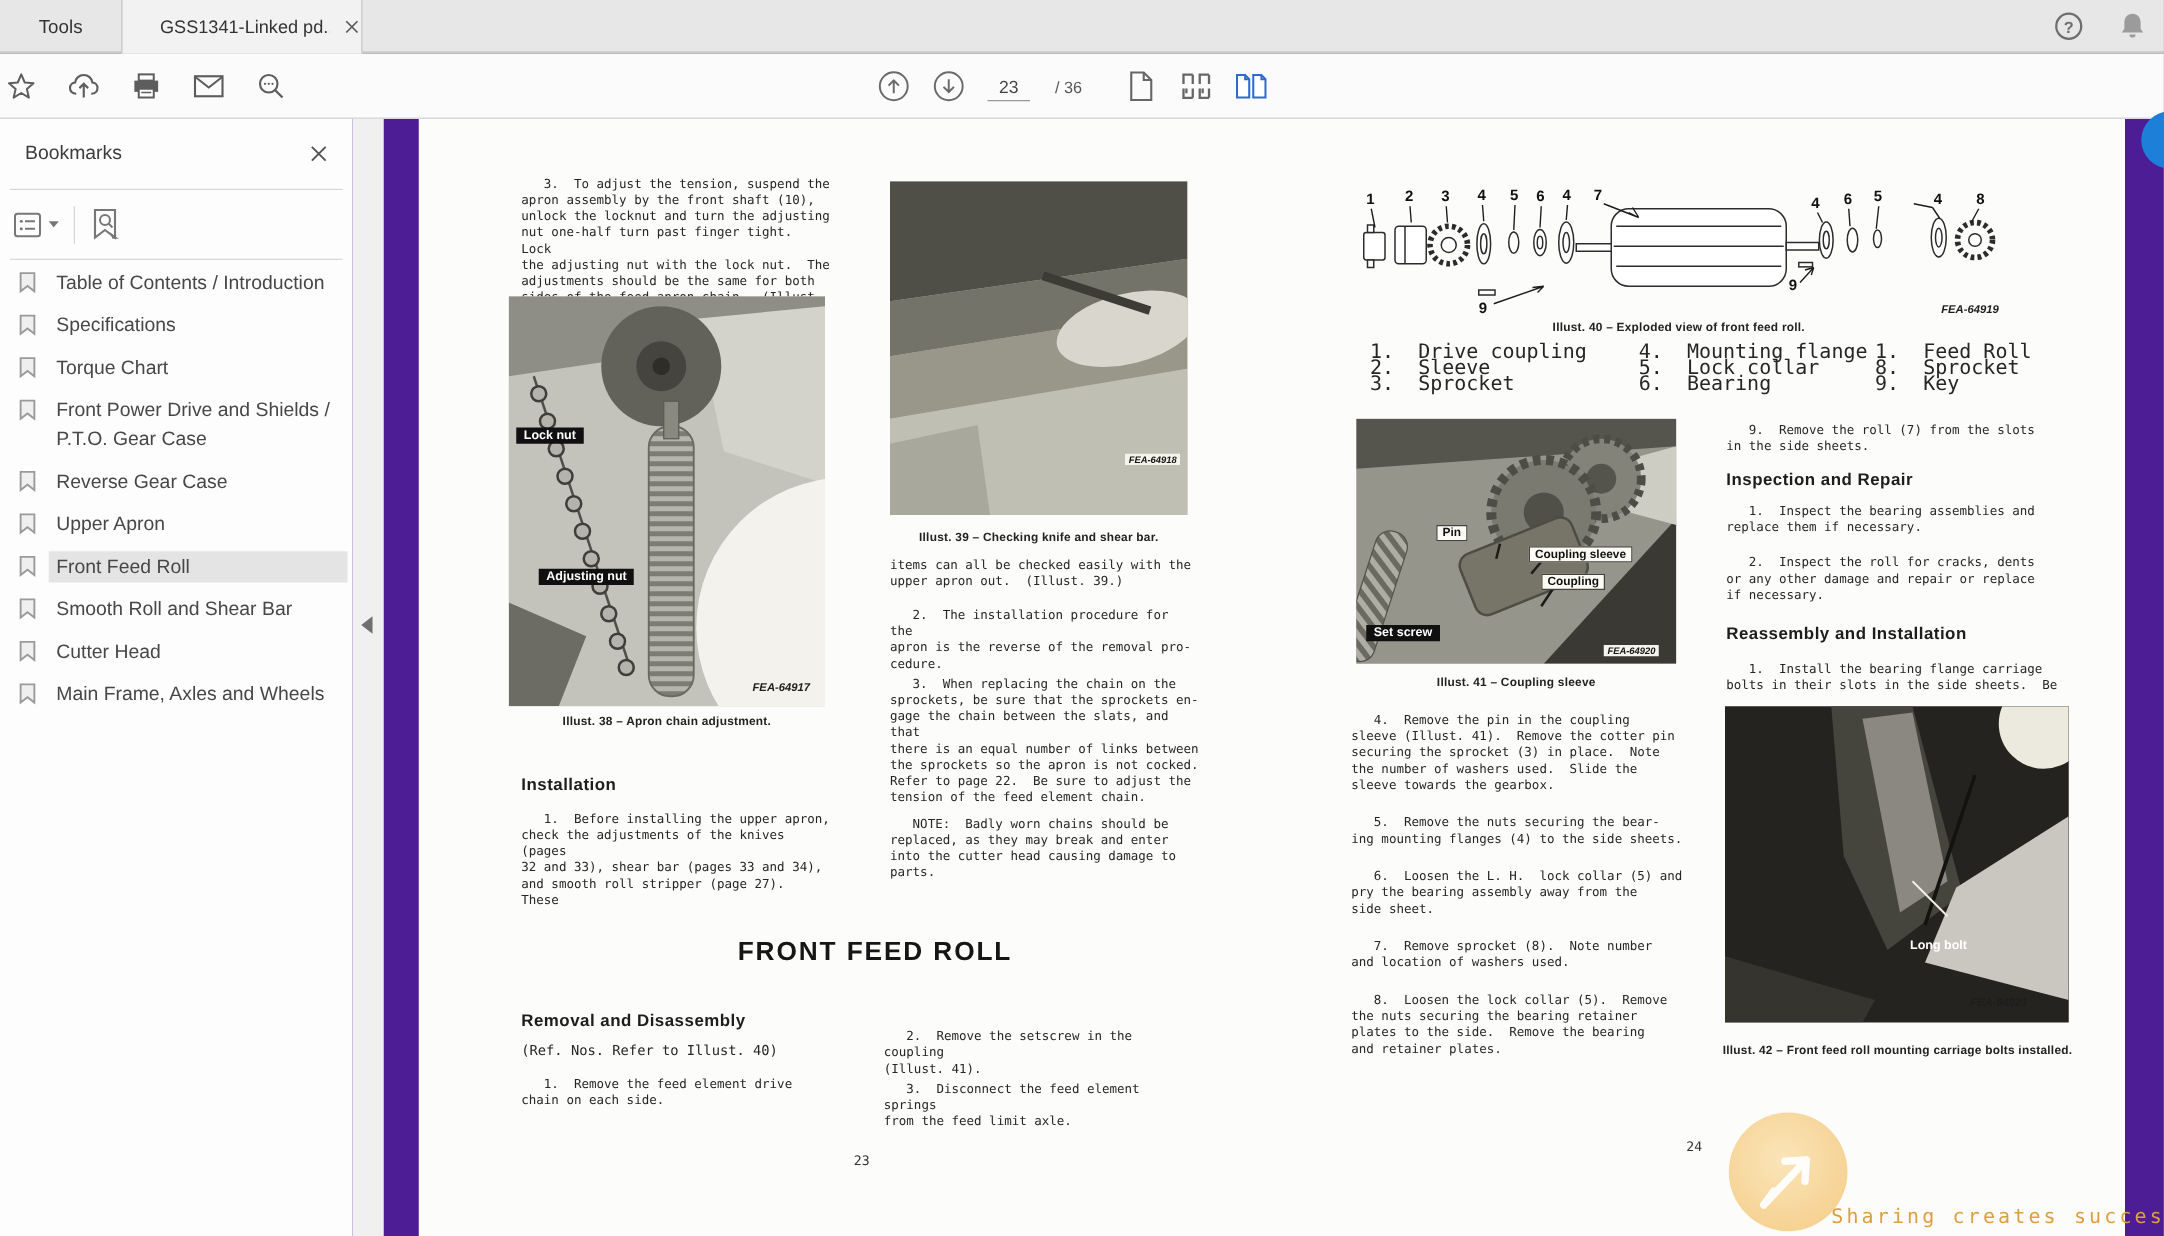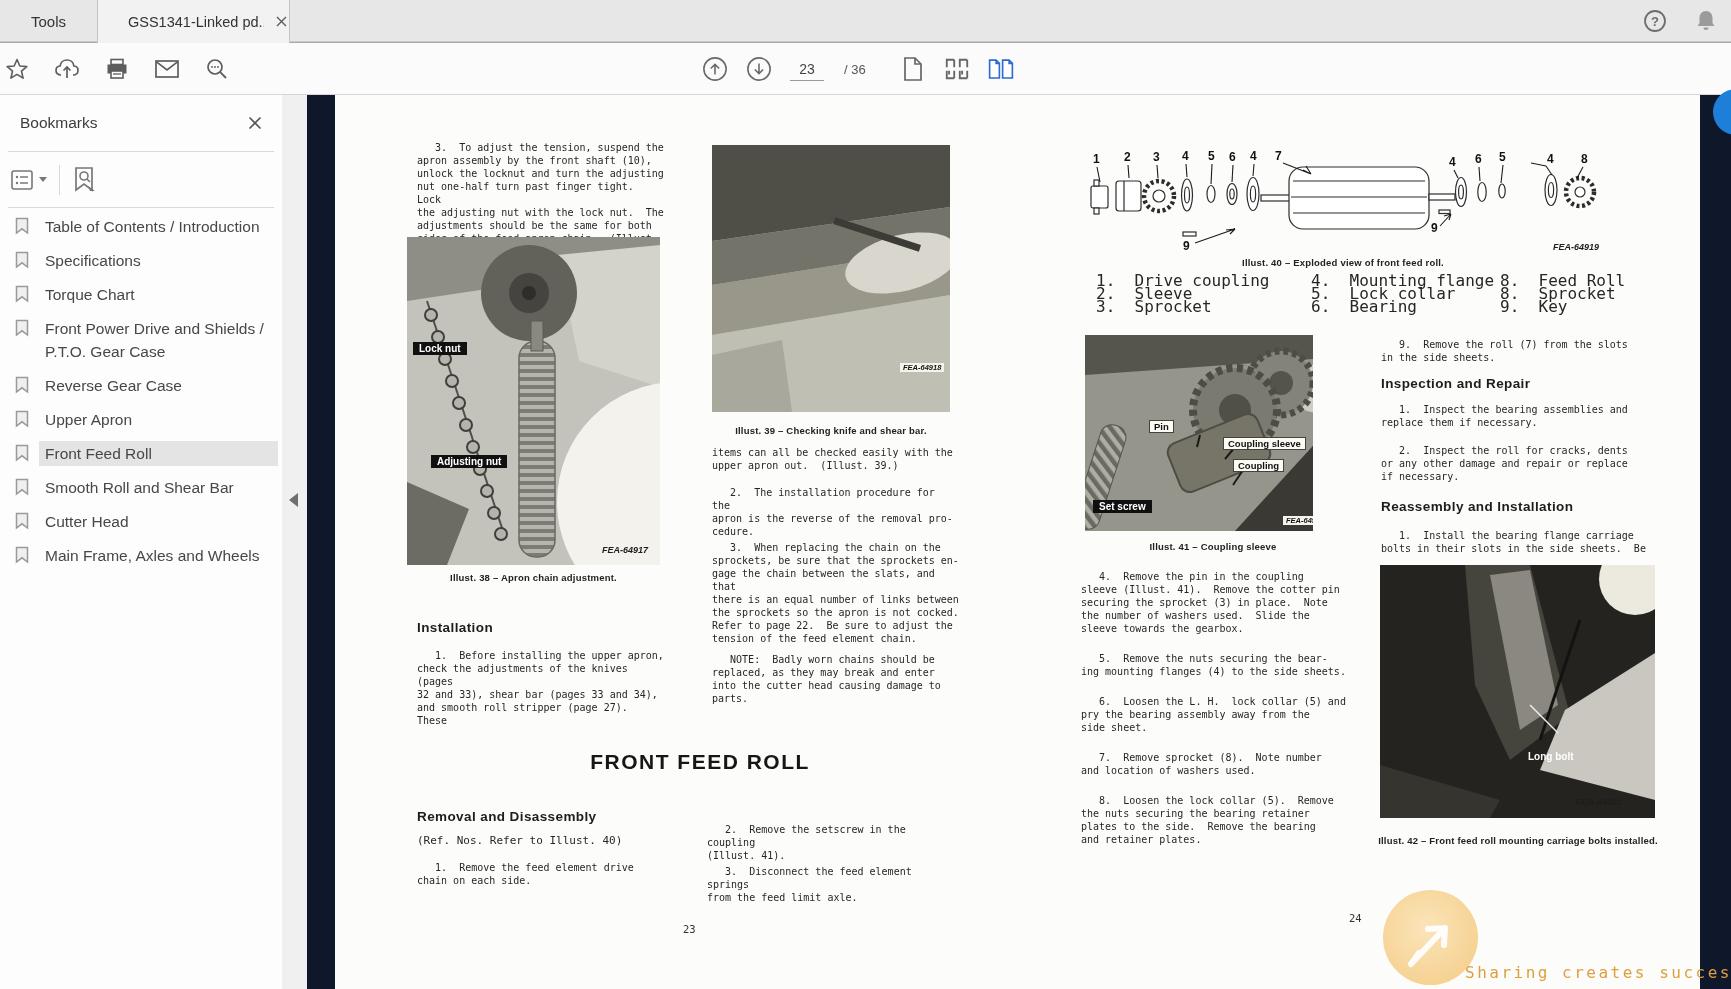--- a/index.html
+++ b/index.html
@@ -20,21 +20,21 @@
   .toolbar { position:absolute; left:0; top:43px; width:1731px; height:52px; background:#fbfbfb; border-bottom:1px solid #d6d6d6; z-index:29; }
   .tb-left { position:absolute; left:4px; top:0; height:52px; display:flex; align-items:center; gap:24px; }
   .tb-center { position:absolute; left:702px; top:0; height:52px; display:flex; align-items:center; gap:18px; }
   .tb-btn { width:26px; height:26px; display:flex; align-items:center; justify-content:center; cursor:pointer; }
   .page-input { width:34px; height:24px; border:none; border-bottom:1px solid #999; background:transparent;
                 text-align:center; font-size:14px; color:#444; font-family:"Liberation Sans",sans-serif; }
   .page-total { font-size:13px; color:#555; margin-left:2px; }
   .avatar { position:absolute; left:1713px; top:46px; width:46px; height:46px; border-radius:50%; background:#1d7fd8; }
 
   
-  .main { position:absolute; left:0; top:95px; width:1731px; height:894px; background:#0f172a; }
+  .main { position:absolute; left:0; top:95px; width:1731px; height:894px; background:#4c1d95; }
 
   
   .sidebar { position:absolute; left:0; top:0; width:282px; height:894px; background:#fdfdfd; }
   .sb-header { height:56px; display:flex; align-items:center; justify-content:space-between; padding:0 20px; }
   .sb-title { font-size:15.5px; color:#3c3c3c; }
   .sb-divider { height:1px; background:#d9d9d9; margin:0 8px; }
   .sb-tools { height:55px; display:flex; align-items:center; padding-left:10px; }
   .sb-sep { width:1px; height:30px; background:#d9d9d9; margin:0 12px; }
   .sb-caret { margin-left:5px; width:0; height:0; border-left:4px solid transparent; border-right:4px solid transparent; border-top:5px solid #777; }
   .sb-list { list-style:none; padding:6px 4px 0 14px; }
@@ -495,26 +495,26 @@
         <div class="part-row">3.  Sprocket</div>
       </div>
     <div class="parts-col" style="left:976px; top:179px;">
 
     <div class="part-row">4.  Mounting flange</div>
         <div class="part-row">5.  Lock collar</div>
         <div class="part-row">6.  Bearing</div>
       </div>
     <div class="parts-col" style="left:1165px; top:179px;">
 
-    <div class="part-row">8.  Feed Roll</div>
+    <div class="part-row">1.  Feed Roll</div>
         <div class="part-row">8.  Sprocket</div>
         <div class="part-row">9.  Key</div>
       </div>
 
-    <div class="photo" style="left:750px; top:240px; width:228px; height:196px; background:#96958c;">
+    <div class="photo" style="left:750px; top:240px; width:256px; height:196px; background:#96958c;">
       <svg width="256" height="196" viewBox="0 0 256 196">
         <defs>
           <pattern id="spring" width="9" height="9" patternUnits="userSpaceOnUse" patternTransform="rotate(35)">
             <rect width="9" height="4.5" fill="#aeada3"></rect>
               <rect y="4.5" width="9" height="4.5" fill="#6b6a61"></rect>
           </pattern>
         </defs>
         <polygon points="150,196 256,80 256,196" fill="#3a3933"></polygon>
         <polygon points="190,40 256,22 256,85 200,70" fill="#cecdc4"></polygon>
         <polygon points="0,0 256,0 256,22 0,40" fill="#56554d"></polygon>

